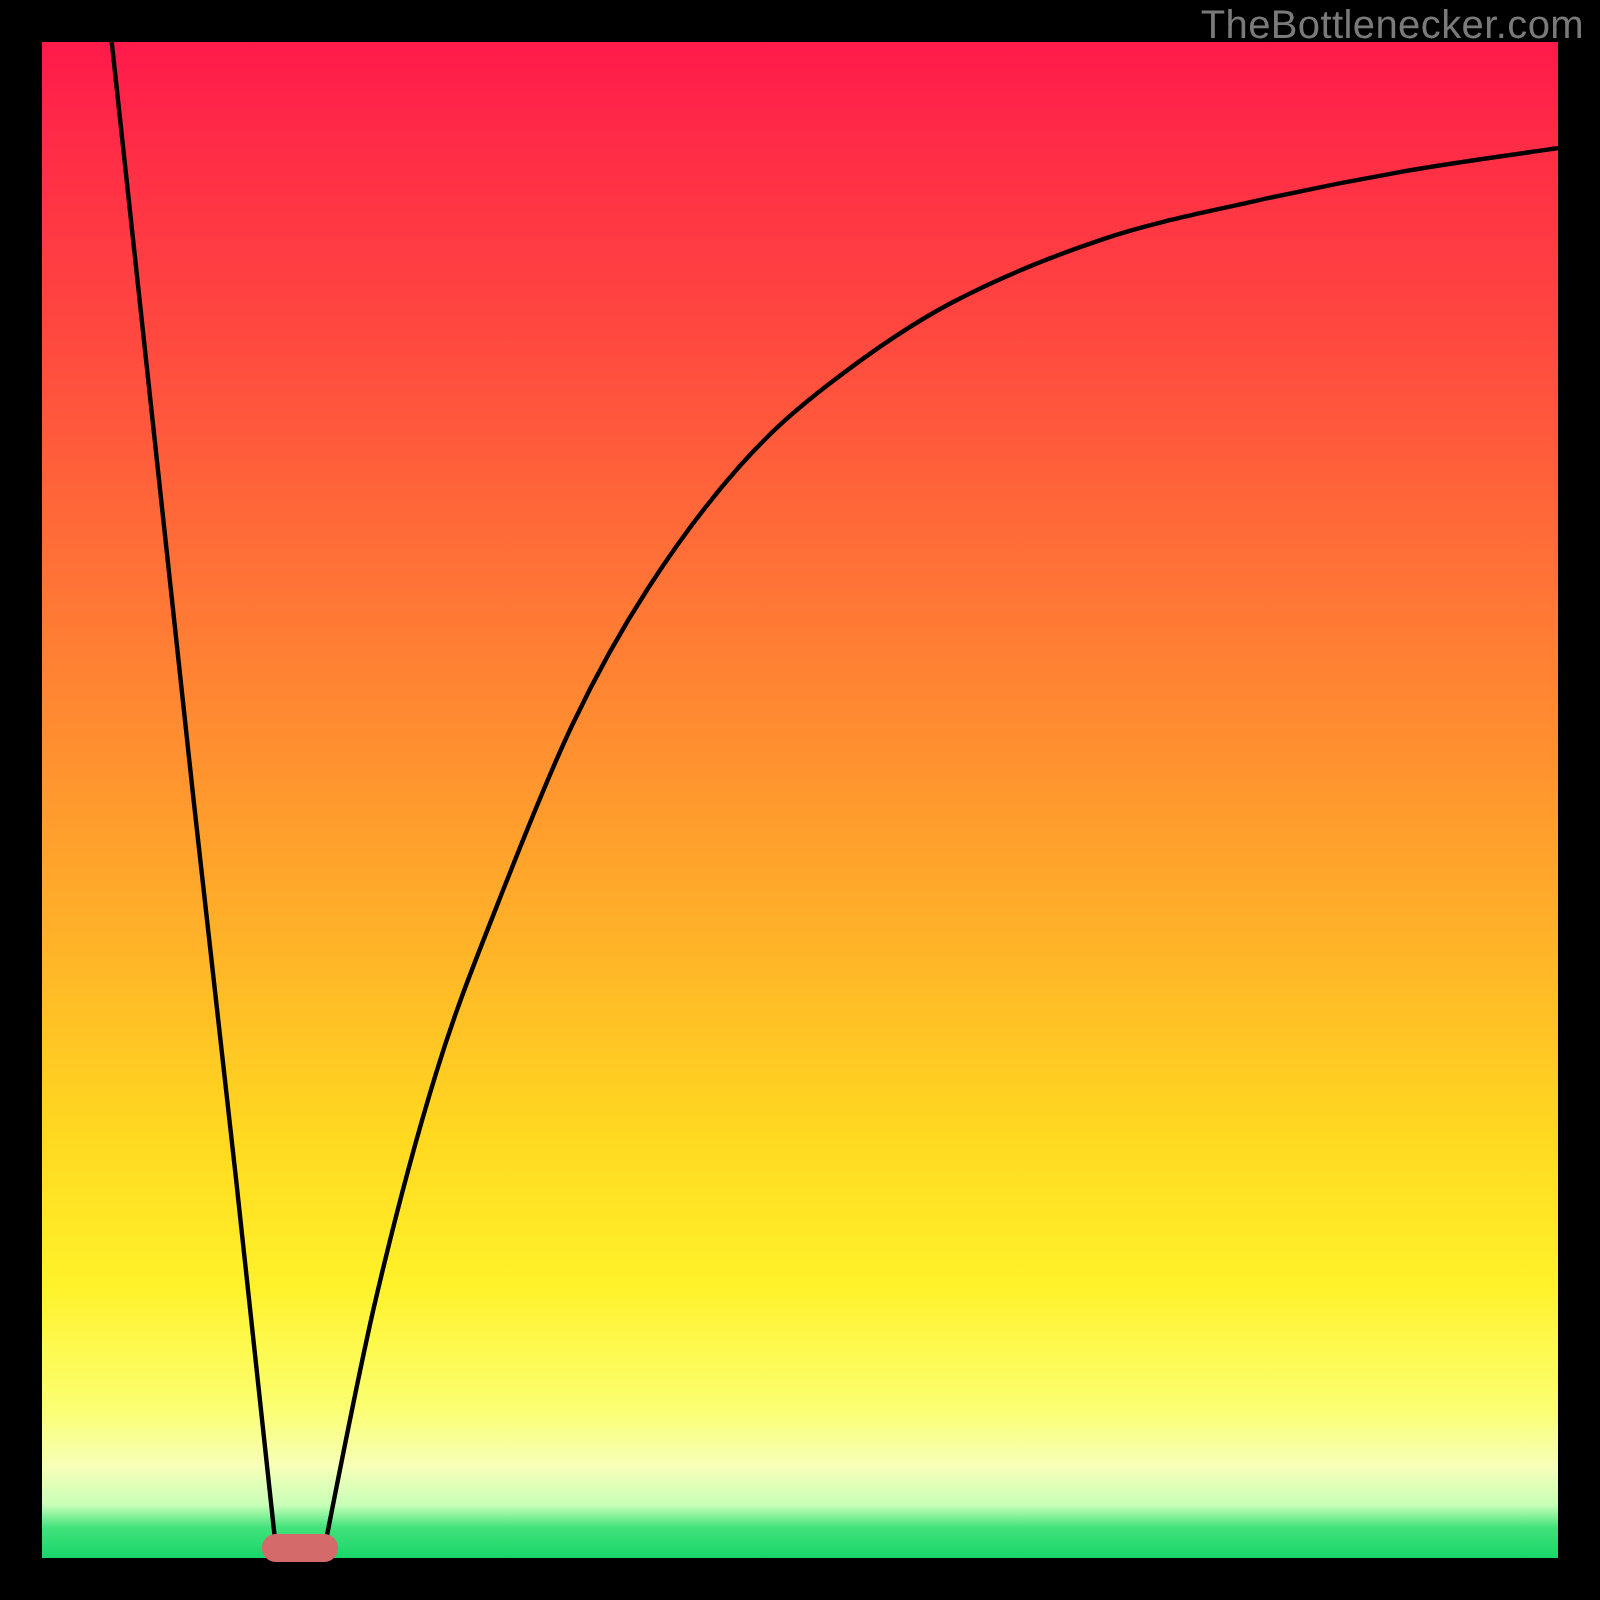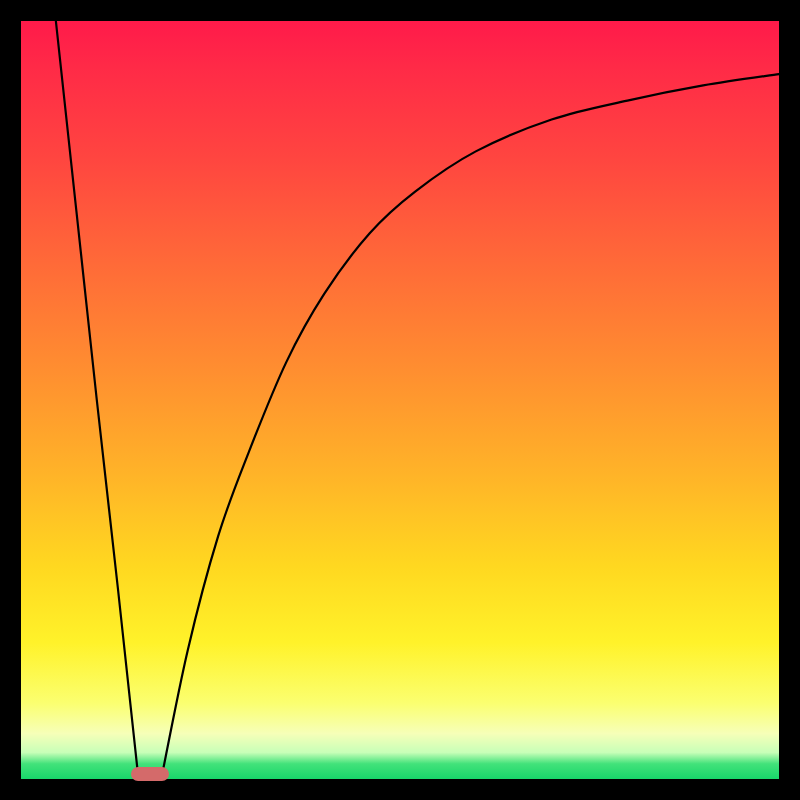--- a/index.html
+++ b/index.html
@@ -71,13 +71,14 @@
 <div class="frame">
   <div class="plot-area"></div>
 
   <svg class="curves" viewBox="0 0 758 758" preserveAspectRatio="none">
     <path id="left-path" fill="none" stroke="#000" stroke-width="2.2" stroke-linecap="round" d="M34.87 0.00 L55.33 189.50 L75.80 379.00 L97.02 568.50 L117.49 758.00"></path>
     <path id="right-path" fill="none" stroke="#000" stroke-width="2.2" stroke-linecap="round" d="M140.23 758.00 C144.65 736.52, 157.28 669.57, 166.76 629.14 C176.23 588.71, 186.97 548.29, 197.08 515.44 C207.19 482.59, 216.03 461.12, 227.40 432.06 C238.77 403.00, 252.67 367.63, 265.30 341.10 C277.93 314.57, 289.30 294.36, 303.20 272.88 C317.10 251.40, 333.52 229.30, 348.68 212.24 C363.84 195.19, 376.47 184.19, 394.16 170.55 C411.85 156.91, 432.06 142.38, 454.80 130.38 C477.54 118.37, 505.33 107.00, 530.60 98.54 C555.87 90.08, 581.13 85.28, 606.40 79.59 C631.67 73.91, 656.93 68.85, 682.20 64.43 C707.47 60.01, 745.37 54.95, 758.00 53.06"></path>
   </svg>
 
   <div id="marker" class="marker" style="width: 38px; height: 14px; left: 130.86px; top: 767px; background: rgb(212, 106, 106);"></div>
 
+  <div class="watermark">TheBottlenecker.com</div>
 </div>
 
 </body></html>

